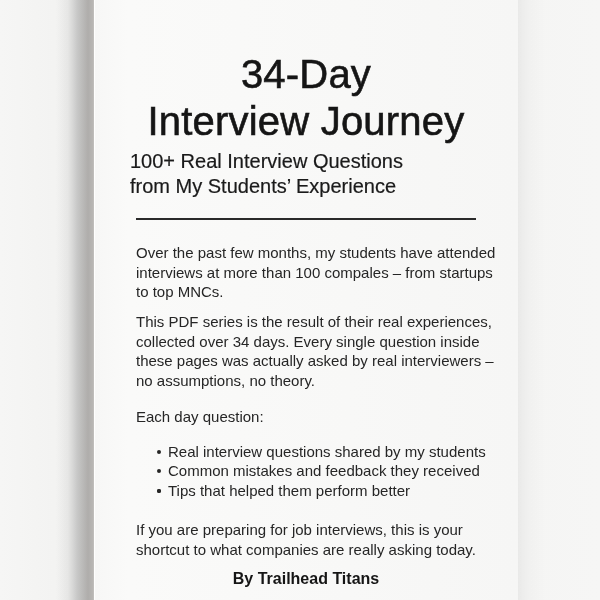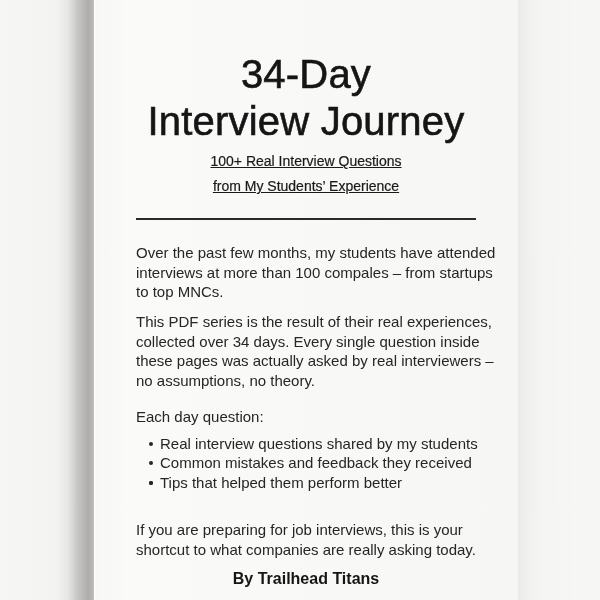--- a/index.html
+++ b/index.html
@@ -71,25 +71,23 @@
       color: #151515;
       letter-spacing: 0.2px;
       -webkit-text-stroke: 0.6px #151515;
     }
     .title-1 { top: 50px; }
     .title-2 { top: 97px; text-align: center; }
     .subtitle {
       position: absolute;
       left: -6px;
       width: 352px;
-      text-align: center;
-      font-size: 14px;
+      font-size: 20px;
       line-height: 25px;
       color: #1a1a1a;
-      text-decoration: underline;
       -webkit-text-stroke: 0.2px #1a1a1a;
     }
     .subtitle-1 { top: 149px; }
     .subtitle-2 { top: 174px; }
     .divider {
       position: absolute;
       left: 0;
       top: 218px;
       width: 340px;
       height: 1.5px;
@@ -105,21 +103,21 @@
       margin: 0;
     }
     .para-1 { top: 243px; }
     .para-2 { top: 312px; }
     .para-3-label { top: 407px; }
     .bullets {
       position: absolute;
       left: 0;
       top: 426px;
       width: 360px;
-      margin: 8px;
+      margin: 16px;
       padding: 0;
       list-style: none;
       font-size: 15px;
       line-height: 19.3px;
       color: #262626;
     }
     .bullets li {
       position: relative;
       padding-left: 16px;
     }

